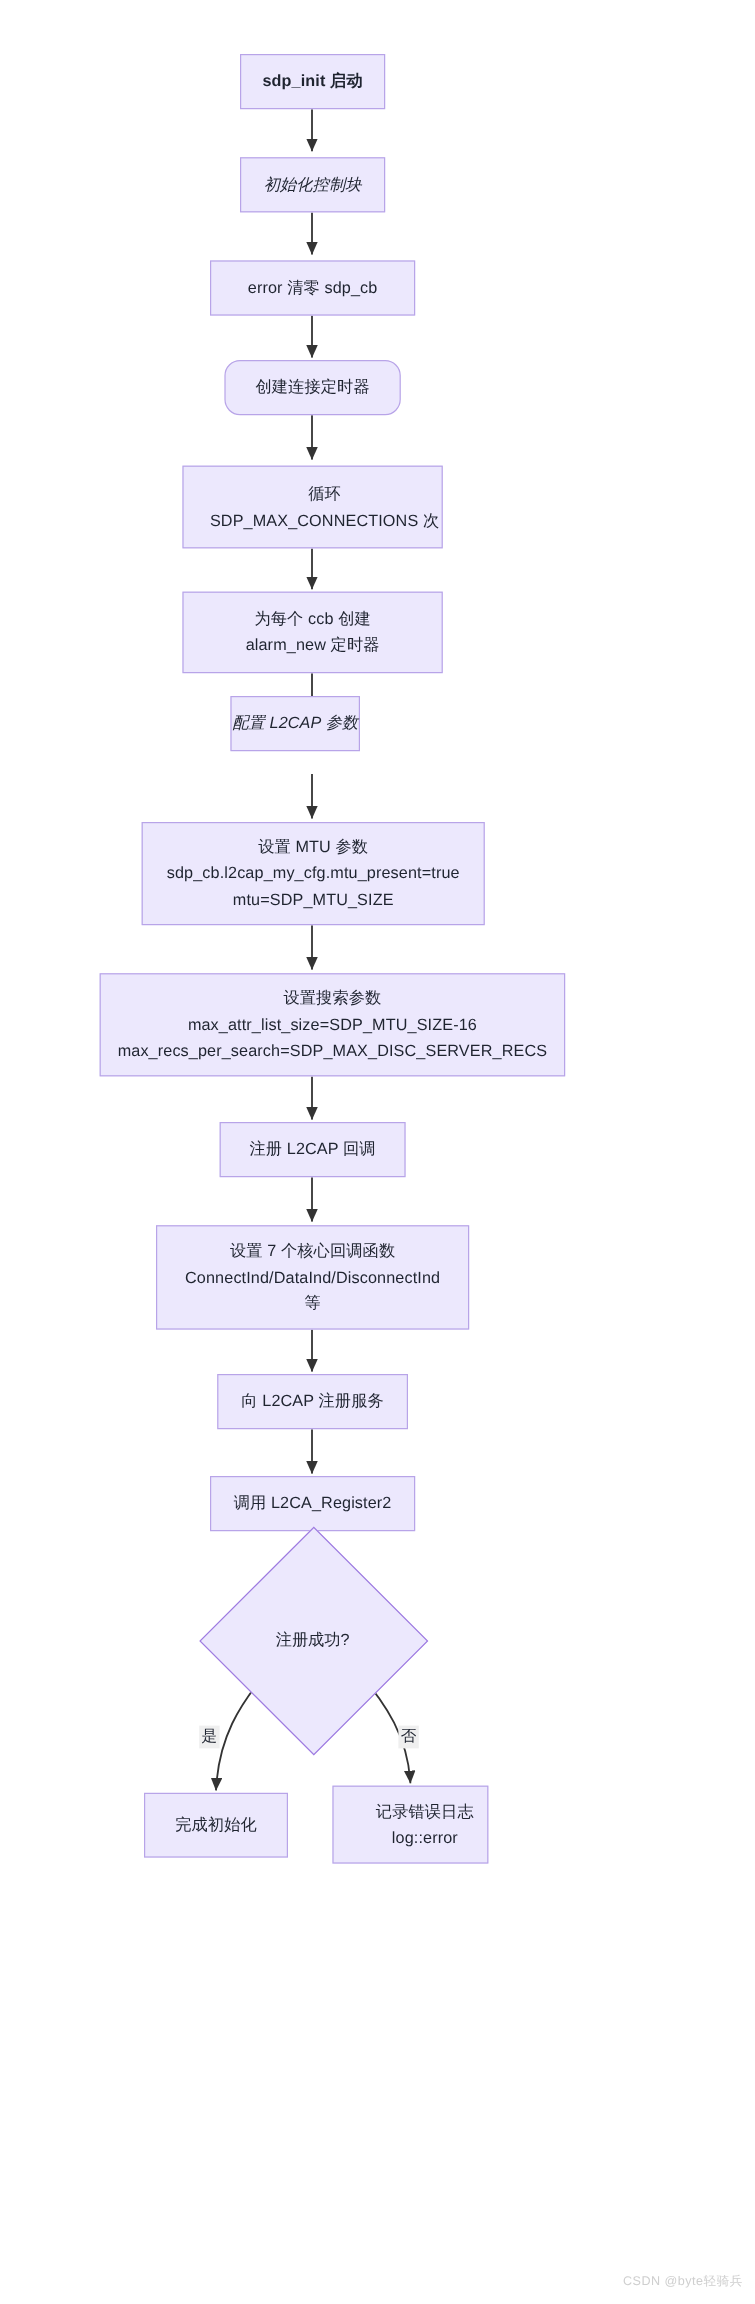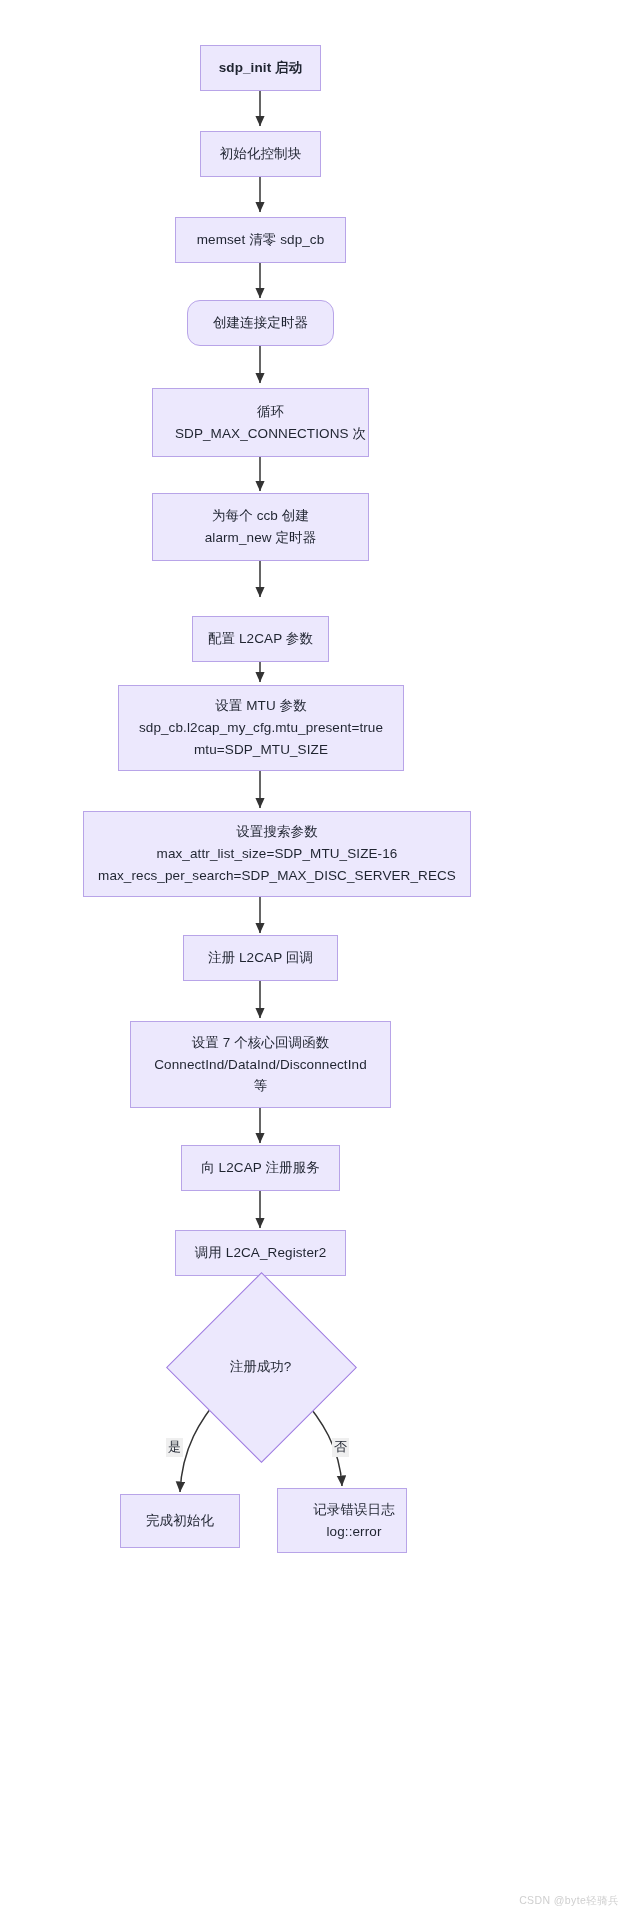--- a/index.html
+++ b/index.html
@@ -122,43 +122,43 @@
       <line x1="260" y1="1276" x2="260" y2="1300"></line>
       <path d="M 222,1394 C 200,1420 182,1448 180,1492"></path>
       <path d="M 299,1394 C 322,1420 340,1448 342,1486"></path>
     </g>
   </svg>
 
   <div class="node" style="left:200px; top:45px; width:121px; height:46px;font-weight:bold;">
     <span class="ln">sdp_init 启动</span>
   </div>
 
-  <div class="node" style="left:200px; top:131px; width:121px; height:46px;">
+  <div class="node" style="left:200px; top:131px; width:121px; height:46px;font-style:italic;">
     <span class="ln">初始化控制块</span>
   </div>
 
   <div class="node" style="left:175px; top:217px; width:171px; height:46px;">
-    <span class="ln">memset 清零 sdp_cb</span>
+    <span class="ln">error 清零 sdp_cb</span>
   </div>
 
   <div class="node" style="left:187px; top:300px; width:147px; height:46px;border-radius:13px;">
     <span class="ln">创建连接定时器</span>
   </div>
 
   <div class="node" style="left:152px; top:388px; width:217px; height:69px;padding-left:20px;">
     <span class="ln">循环</span>
     <span class="ln">SDP_MAX_CONNECTIONS 次</span>
   </div>
 
   <div class="node" style="left:152px; top:493px; width:217px; height:68px;">
     <span class="ln">为每个 ccb 创建</span>
     <span class="ln">alarm_new 定时器</span>
   </div>
 
-  <div class="node" style="left:192px; top:616px; width:137px; height:46px;">
+  <div class="node" style="left:192px; top:580px; width:108px; height:46px;font-style:italic;">
     <span class="ln">配置 L2CAP 参数</span>
   </div>
 
   <div class="node" style="left:118px; top:685px; width:286px; height:86px;">
     <span class="ln">设置 MTU 参数</span>
     <span class="ln">sdp_cb.l2cap_my_cfg.mtu_present=true</span>
     <span class="ln">mtu=SDP_MTU_SIZE</span>
   </div>
 
   <div class="node" style="left:83px; top:811px; width:388px; height:86px;">

